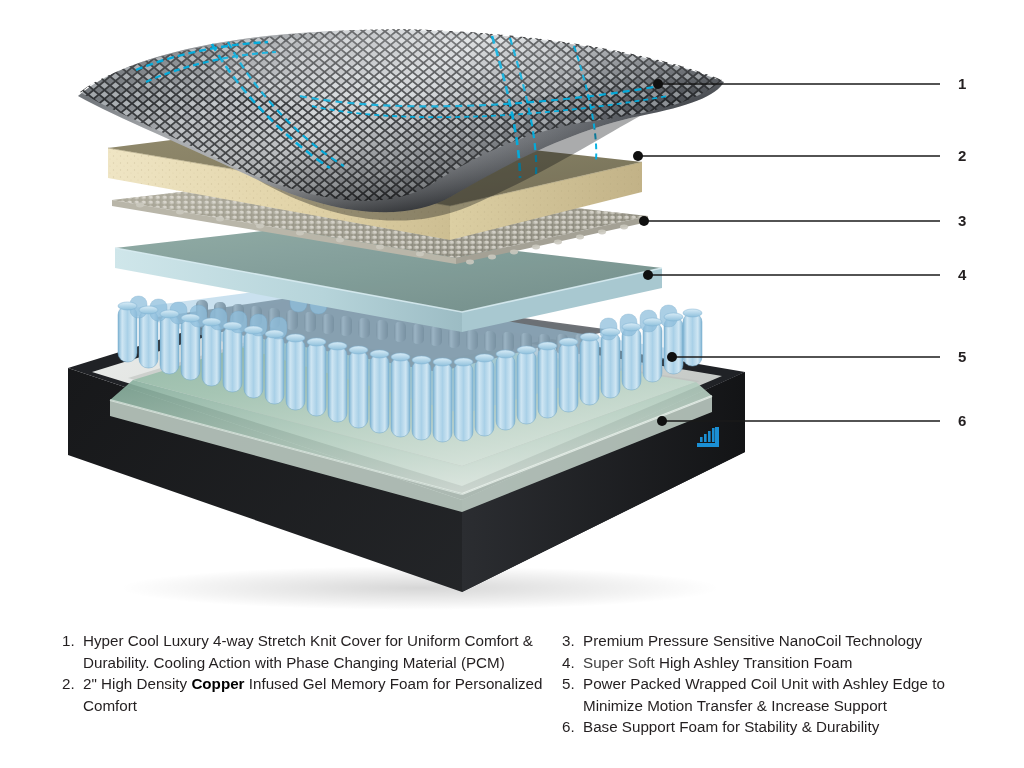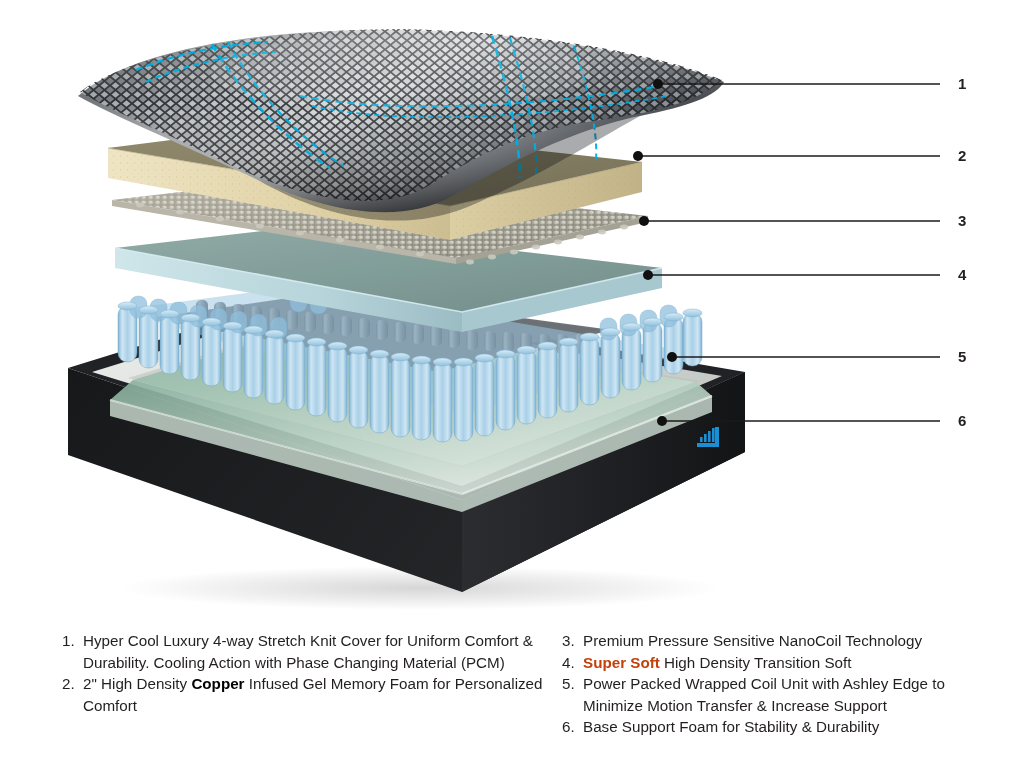--- a/index.html
+++ b/index.html
@@ -69,21 +69,21 @@
     width: 21px;
     text-align: left;
     font-size: 15.2px;
     line-height: 21.5px;
     color: #231f20;
   }
   .legend-text {
     flex: 1 1 auto;
   }
   .hl-copper { color: #000000; font-weight: 700; }
-  .hl-bold   { font-weight: 700; color: #c2410c; }
+  .hl-bold   { font-weight: 400; color: #404040; }
 </style>
 </head>
 <body>
 
 <div id="stage">
 
   <svg class="diagram-svg" viewBox="0 0 1024 620">
     <defs>
 
       <linearGradient id="knitTop" x1="0" y1="0" x2="1" y2="0.5">
@@ -482,21 +482,21 @@
           <span class="legend-text"><span>2" High Density </span><span class="hl-copper">Copper</span><span> Infused Gel Memory Foam for Personalized Comfort</span></span>
         </div>
       </div>
     <div class="legend-col right" id="legend-right">
         <div class="legend-item">
           <span class="legend-marker">3.</span>
           <span class="legend-text"><span>Premium Pressure Sensitive NanoCoil Technology</span></span>
         </div>
         <div class="legend-item">
           <span class="legend-marker">4.</span>
-          <span class="legend-text"><span class="hl-bold">Super Soft</span><span> High Density Transition Soft</span></span>
+          <span class="legend-text"><span class="hl-bold">Super Soft</span><span> High Ashley Transition Foam</span></span>
         </div>
         <div class="legend-item">
           <span class="legend-marker">5.</span>
           <span class="legend-text"><span>Power Packed Wrapped Coil Unit with Ashley Edge to Minimize Motion Transfer &amp; Increase Support</span></span>
         </div>
         <div class="legend-item">
           <span class="legend-marker">6.</span>
           <span class="legend-text"><span>Base Support Foam for Stability &amp; Durability</span></span>
         </div>
       </div>

